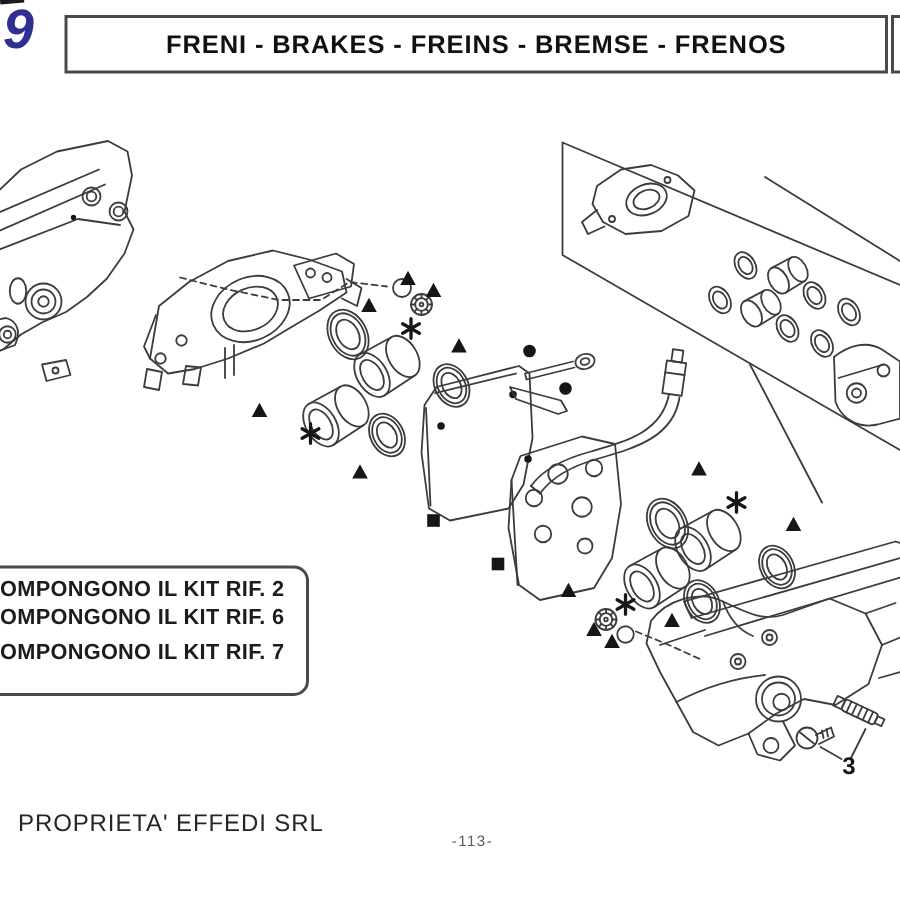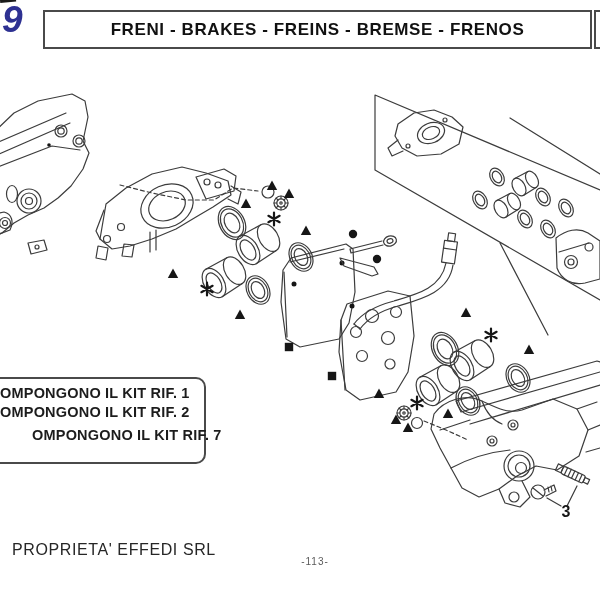--- a/index.html
+++ b/index.html
@@ -11,21 +11,21 @@
         color:#2e3192;line-height:1;}
   .header-box{position:absolute;left:43px;top:10px;width:545px;height:35px;border:2px solid #4a4a4a;
         display:flex;align-items:center;justify-content:center;}
   .header-box span{font-size:17px;font-weight:bold;letter-spacing:0.6px;color:#111;}
   .header-side-box{position:absolute;left:594px;top:10px;width:46px;height:35px;border:2px solid #4a4a4a;}
   .diagram{position:absolute;left:0;top:0;width:600px;height:600px;}
   .legend-box{position:absolute;left:-18px;top:377px;width:224px;height:87px;border:2px solid #4a4a4a;
         border-radius:10px;box-sizing:border-box;padding:5px 0 0 16px;background:#fff;}
   .legend-box .lg{font-size:14.5px;font-weight:bold;letter-spacing:0.2px;color:#1c1c1c;
         white-space:nowrap;line-height:19px;}
-  .legend-box .lg.last{margin-top:4px;margin-left:32px;}
+  .legend-box .lg.last{margin-top:4px;}
   .callout-3{position:absolute;left:556px;top:503px;width:20px;text-align:center;
         font-size:16px;font-weight:bold;color:#161616;}
   .property-notice{position:absolute;left:12px;top:541px;font-size:16px;letter-spacing:0.6px;color:#262626;
         white-space:nowrap;}
   .page-number{position:absolute;left:293px;top:556px;width:44px;text-align:center;
         font-size:10px;letter-spacing:1px;color:#5a5a5a;}
   
   .ln{fill:none;stroke:#3c3c3c;stroke-width:1.2;stroke-linecap:round;stroke-linejoin:round;}
   .lnB{fill:none;stroke:#161616;stroke-width:2.2;stroke-linecap:round;}
   .fil{fill:#161616;stroke:none;}
@@ -273,22 +273,22 @@
         <use href="#dot" transform="translate(377,259)"></use>
     </g>
 
     <g>
       <use href="#sq" transform="translate(289,347)"></use>
         <use href="#sq" transform="translate(332,376)"></use>
     </g>
   </svg>
 
   <div class="legend-box">
-    <div class="lg">OMPONGONO IL KIT RIF. 1</div>
     <div class="lg">OMPONGONO IL KIT RIF. 2</div>
+    <div class="lg">OMPONGONO IL KIT RIF. 6</div>
     <div class="lg last">OMPONGONO IL KIT RIF. 7</div>
   </div>
 
   <div class="callout-3">3</div>
 
   <div class="property-notice">PROPRIETA' EFFEDI SRL</div>
   <div class="page-number">-113-</div>
 
 </div>
 

